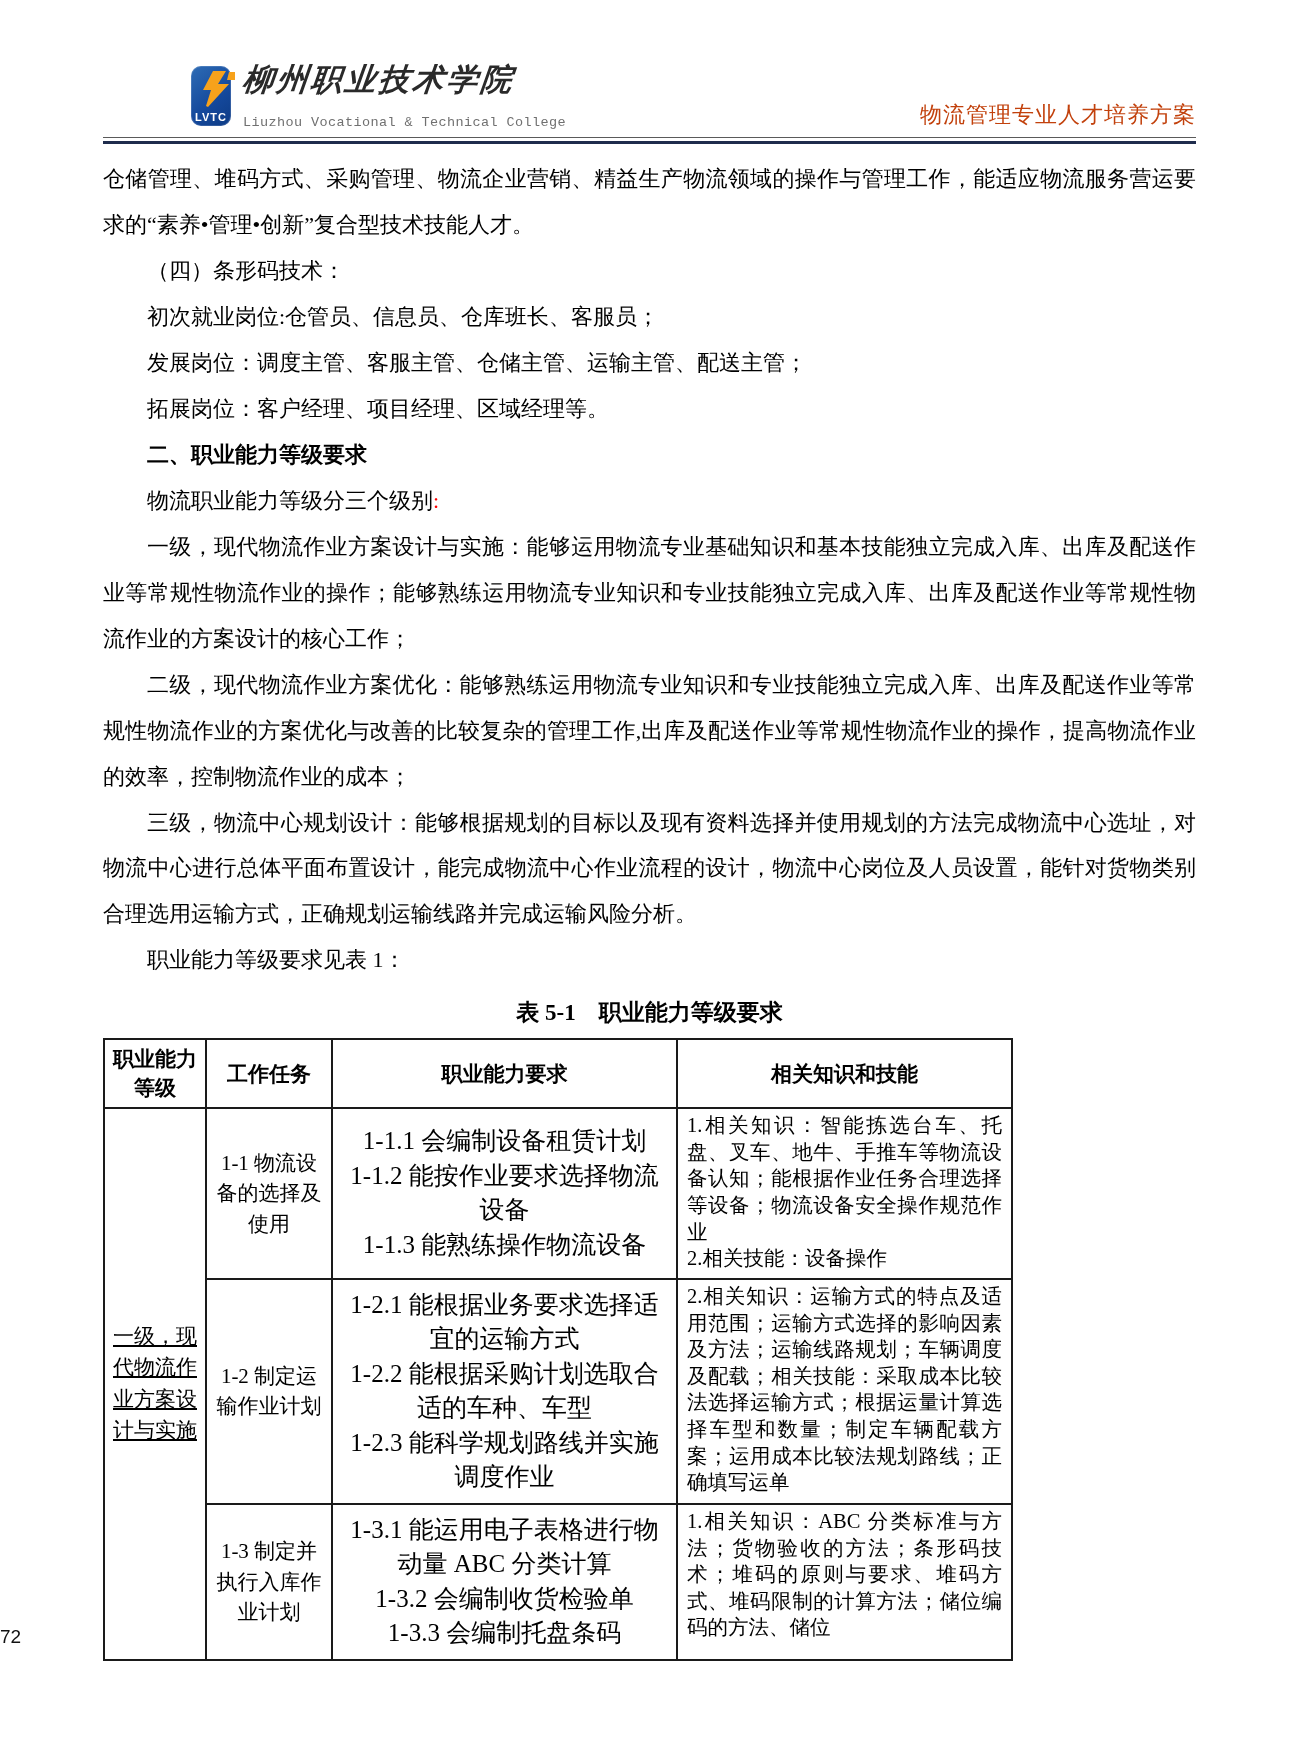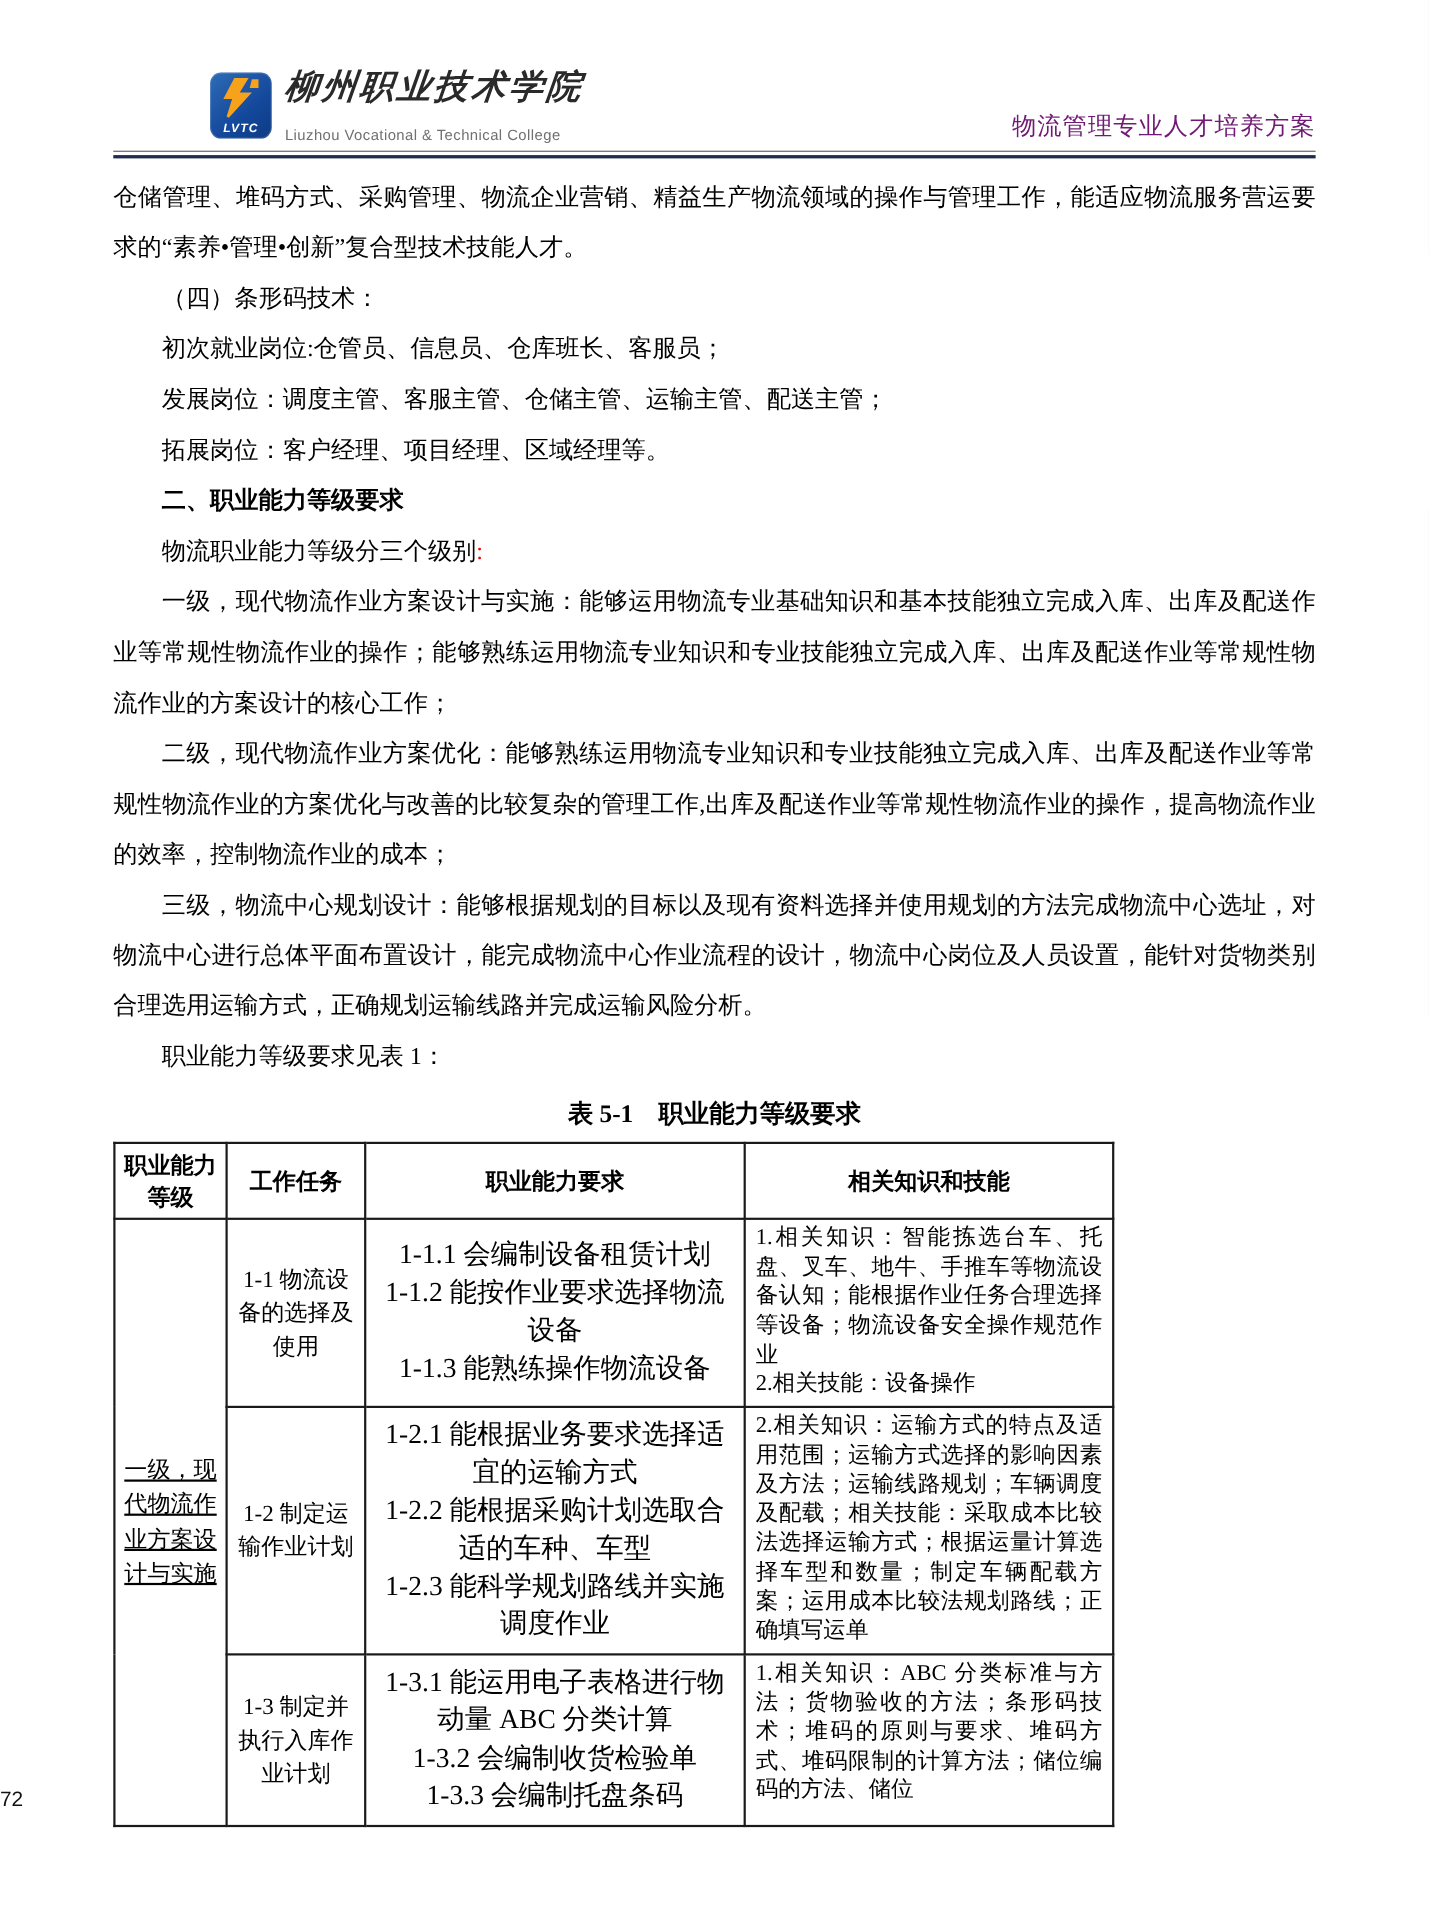--- a/index.html
+++ b/index.html
@@ -15,47 +15,46 @@
 
   
   .header {
     padding:62px 103px 0 103px;
     display:flex;
     justify-content:space-between;
     align-items:flex-end;
   }
   .logo-block { display:flex; align-items:center; gap:12px; margin-left:88px; }
   .logo-mark {
-    width:56px; height:60px;
+    width:40px; height:60px;
     border-radius:10px;
     background:linear-gradient(140deg,#2e6cb5 0%, #14489b 60%, #0d3b85 100%);
     position:relative;
     flex:0 0 auto;
     box-shadow:inset 0 0 0 1px rgba(255,255,255,.15);
-    font-style:italic;
   }
   .logo-mark svg { position:absolute; top:4px; left:8px; }
   .logo-abbr {
     position:absolute; bottom:3px; left:0; right:0;
     text-align:center;
     font-family:"Liberation Sans", sans-serif;
     font-weight:bold; font-size:11px; color:#fff; letter-spacing:1px;
   }
   .logo-text { line-height:1.1; }
   .logo-cn {
     font-family:"DejaVu Serif", serif;
     font-size:31px; font-weight:bold; font-style:italic;
     color:#2a2a2a; letter-spacing:3px;
     transform:skewX(-6deg);
   }
   .logo-en {
-    font-family:Liberation Sans, sans-serif;
+    font-family:Liberation Mono, monospace;
     font-size:13.5px; color:#707070; margin-top:20px; letter-spacing:.4px;
   }
-  .doc-title { font-size:22px; color:#701a75; padding-bottom:1px; letter-spacing:1px; }
+  .doc-title { font-size:22px; color:#c2410c; padding-bottom:1px; letter-spacing:1px; }
   .header-rule {
     margin:6px 103px 0 103px;
     height:3px;
     border-top:1px solid #5a5a5a;
     border-bottom:3px solid #1f2c4d;
   }
 
   
   .bodytext {
     padding:12px 103px 0 103px;

